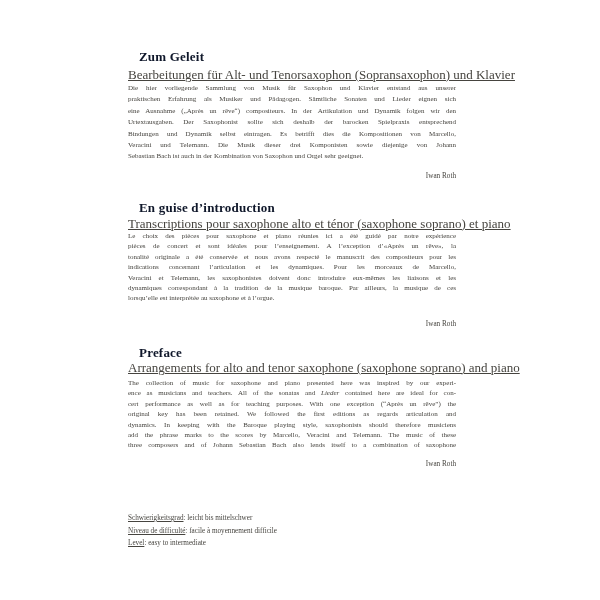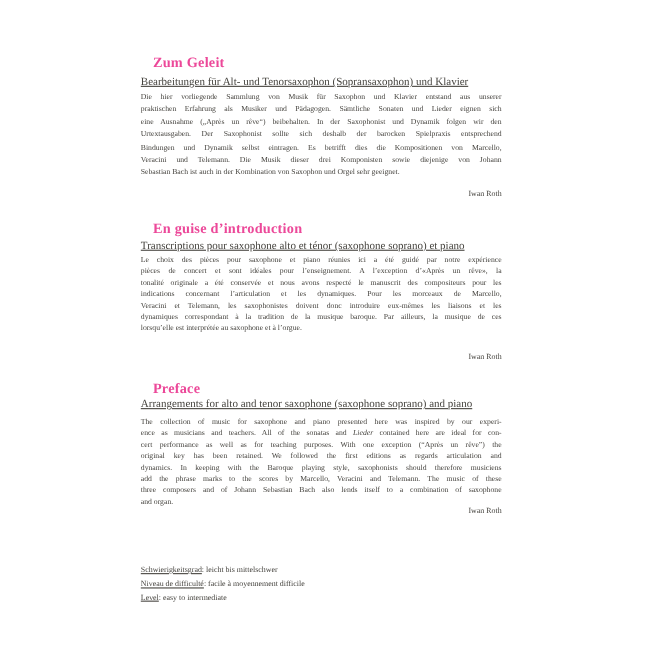--- a/index.html
+++ b/index.html
@@ -10,26 +10,26 @@
     position:relative;
     overflow:hidden;
   }
   .page {
     position:absolute; inset:0;
     background:#ffffff;
   }
   .heading {
     position:absolute; left:139px;
     font-weight:bold; font-size:13px; line-height:15px;
-    color:#ec4899; letter-spacing:0.2px;
+    color:#0f172a; letter-spacing:0.2px;
     white-space:nowrap;
   }
   .subtitle {
     position:absolute; left:128px; width:328px;
-    font-size:10px; line-height:9px;
+    font-size:13px; line-height:9px;
     color:#46443f;
     text-decoration:underline;
     text-underline-offset:1.2px;
     text-decoration-thickness:0.6px;
     white-space:nowrap;
   }
   .para {
     position:absolute; left:128px; width:328px;
     font-size:7px; color:#46443f;
   }
@@ -70,21 +70,21 @@
 </head>
 <body>
 
 <div class="page">
 
   <div id="h-de" class="heading">Zum Geleit</div>
   <div id="sub-de" class="subtitle">Bearbeitungen für Alt- und Tenorsaxophon (Sopransaxophon) und Klavier</div>
   <div id="para-de" class="para para-de">
       <div class="para-line">Die hier vorliegende Sammlung von Musik für Saxophon und Klavier entstand aus unserer</div>
       <div class="para-line">praktischen Erfahrung als Musiker und Pädagogen. Sämtliche Sonaten und Lieder eignen sich</div>
-      <div class="para-line">eine Ausnahme („Après un rêve“) beibehalten. In der Saxophonist und Dynamik folgen wir den</div>
+      <div class="para-line">eine Ausnahme („Après un rêve“) compositeurs. In der Artikulation und Dynamik folgen wir den</div>
       <div class="para-line">Urtextausgaben. Der Saxophonist sollte sich deshalb der barocken Spielpraxis entsprechend</div>
       <div class="para-line">Bindungen und Dynamik selbst eintragen. Es betrifft dies die Kompositionen von Marcello,</div>
       <div class="para-line">Veracini und Telemann. Die Musik dieser drei Komponisten sowie diejenige von Johann</div>
       <div class="para-line last">Sebastian Bach ist auch in der Kombination von Saxophon und Orgel sehr geeignet.</div>
     </div>
   <div id="sig-de" class="signature">Iwan Roth</div>
 
   <div id="h-fr" class="heading">En guise d’introduction</div>
   <div id="sub-fr" class="subtitle">Transcriptions pour saxophone alto et ténor (saxophone soprano) et piano</div>
   <div id="para-fr" class="para para-fren">
@@ -101,21 +101,20 @@
   <div id="h-en" class="heading">Preface</div>
   <div id="sub-en" class="subtitle">Arrangements for alto and tenor saxophone (saxophone soprano) and piano</div>
   <div id="para-en" class="para para-fren">
       <div class="para-line">The collection of music for saxophone and piano presented here was inspired by our experi-</div>
       <div class="para-line">ence as musicians and teachers. All of the sonatas and <i>Lieder</i> contained here are ideal for con-</div>
       <div class="para-line">cert performance as well as for teaching purposes. With one exception (“Après un rêve”) the</div>
       <div class="para-line">original key has been retained. We followed the first editions as regards articulation and</div>
       <div class="para-line">dynamics. In keeping with the Baroque playing style, saxophonists should therefore musiciens</div>
       <div class="para-line">add the phrase marks to the scores by Marcello, Veracini and Telemann. The music of these</div>
       <div class="para-line">three composers and of Johann Sebastian Bach also lends itself to a combination of saxophone</div>
-      <div class="para-line last">and organ.</div>
     </div>
   <div id="sig-en" class="signature">Iwan Roth</div>
 
   <div class="difficulty">
     <div class="diff-row"><span class="diff-label">Schwierigkeitsgrad</span><span>: leicht bis mittelschwer</span></div>
     <div class="diff-row"><span class="diff-label">Niveau de difficulté</span><span>: facile à moyennement difficile</span></div>
     <div class="diff-row"><span class="diff-label">Level</span><span>: easy to intermediate</span></div>
   </div>
 
 </div>

